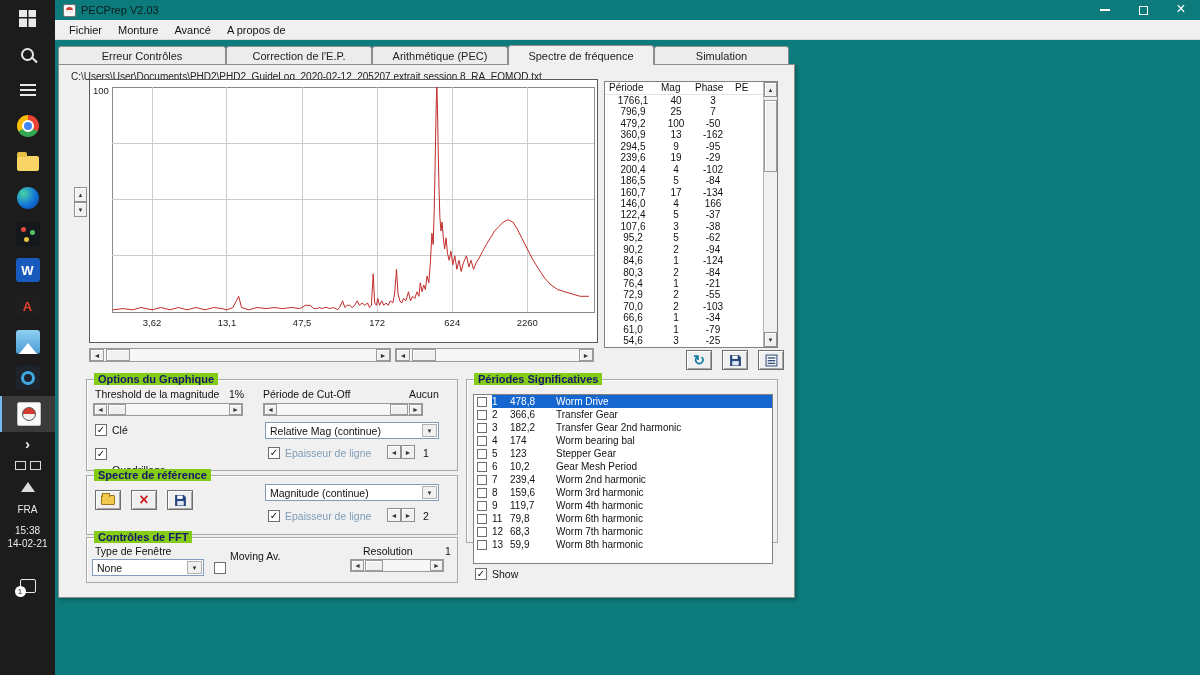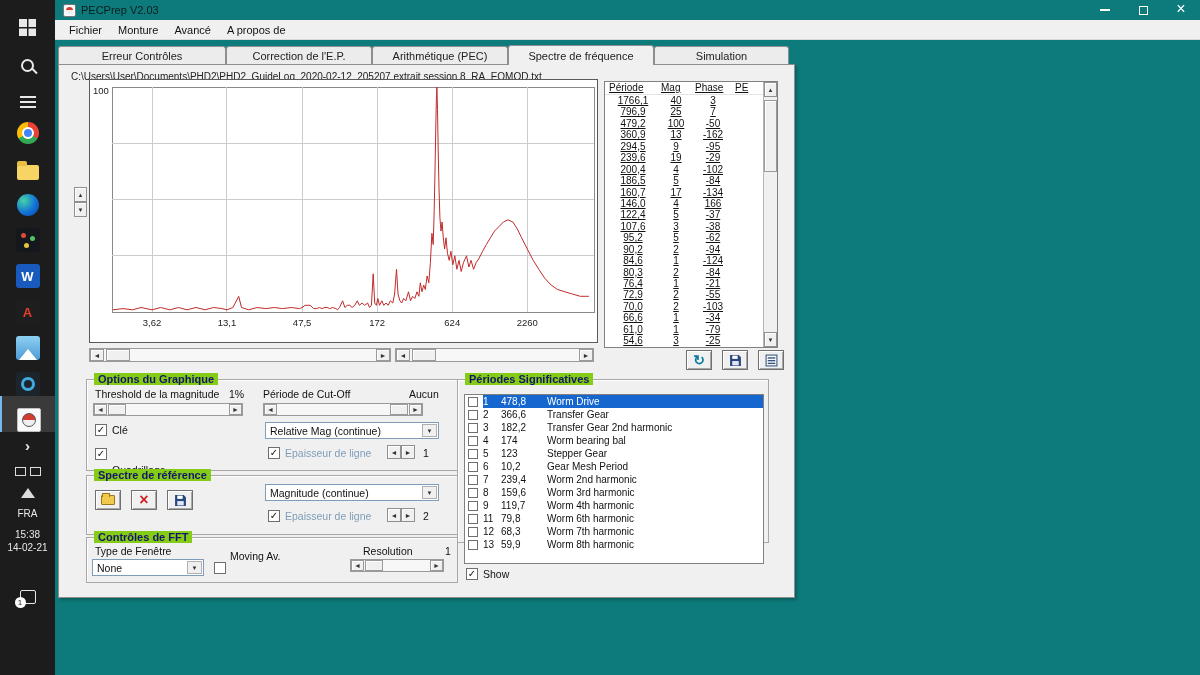--- a/index.html
+++ b/index.html
@@ -1,21 +1,21 @@
 <!DOCTYPE html>
 <html><head>
 <meta charset="utf-8">
 <style>
   * { margin:0; padding:0; box-sizing:border-box; }
   html,body { width:1200px; height:675px; overflow:hidden; }
   body { font-family:"Liberation Sans", sans-serif; background:#0d7b7b; position:relative; font-size:11px; color:#111; }
 
   
   #taskbar { position:absolute; left:0; top:0; width:55px; height:675px; background:#1c1c1c; z-index:50; display:flex; flex-direction:column; align-items:center; }
-  .tb-item { width:55px; height:36px; display:flex; align-items:flex-end; justify-content:center; flex:0 0 auto; }
+  .tb-item { width:55px; height:36px; display:flex; align-items:center; justify-content:center; flex:0 0 auto; }
   .tb-item.active { background:#3a3a3a; border-left:2px solid #76b9ed; }
   .start-ic { width:17px; height:17px; background:
       linear-gradient(#1c1c1c,#1c1c1c) center/1.5px 100% no-repeat,
       linear-gradient(#1c1c1c,#1c1c1c) center/100% 1.5px no-repeat,#e8e8e8; }
   .mag-ic { width:13px; height:13px; border:2px solid #e8e8e8; border-radius:50%; position:relative; }
   .mag-ic:after { content:''; position:absolute; width:7px; height:2px; background:#e8e8e8; transform:rotate(45deg); right:-6px; bottom:-2px; }
   .bars-ic { width:16px; height:12px; background:repeating-linear-gradient(#e8e8e8 0 2px, transparent 2px 5px); }
   .chrome-ic { width:22px; height:22px; border-radius:50%; background:conic-gradient(#ea4335 0 120deg,#34a853 120deg 240deg,#fbbc05 240deg 360deg); position:relative; }
   .chrome-ic:after { content:''; position:absolute; inset:5px; background:#4285f4; border:2px solid #fff; border-radius:50%; }
   .folder-ic { width:22px; height:15px; background:#f7d463; border-radius:2px; position:relative; margin-top:3px; }
@@ -76,21 +76,21 @@
   .gl-right:after { content:'►'; font-size:7px; color:#333; }
 
   
   .hscroll { position:absolute; height:14px; background:#f0f0f0; border:1px solid #9a9a9a; display:flex; }
   .sb-btn { width:14px; height:100%; background:#f0f0f0; border:1px solid #9a9a9a; box-shadow:inset 1px 1px 0 #fff; display:flex; align-items:center; justify-content:center; flex:0 0 auto; }
   .sb-track { flex:1; position:relative; background:#f7f7f7; }
   .sb-thumb { position:absolute; top:0; height:100%; width:24px; background:#f0f0f0; border:1px solid #9a9a9a; box-shadow:inset 1px 1px 0 #fff; }
 
   
   #freq-table { position:absolute; left:545px; top:16px; width:174px; height:267px; background:#fff; border:1px solid #808080; display:flex; }
-  #ft-main { flex:1; overflow:hidden;text-decoration:underline; }
+  #ft-main { flex:1; overflow:hidden; }
   #ft-header { display:flex; height:13px; font-size:10px; color:#111; border-bottom:1px solid #e3e3e3; }
   .fth { flex:0 0 auto; padding-left:4px; }
   .fth.h0{width:52px;} .fth.h1{width:34px;} .fth.h2{width:40px;} .fth.h3{width:26px;}
   .ft-row { display:flex; height:11.45px; font-size:10px; line-height:11.4px; color:#111;text-align:center; }
   .ftc { flex:0 0 auto; padding-left:4px; white-space:nowrap; }
   .ftc.c0{width:52px;} .ftc.c1{width:34px;} .ftc.c2{width:40px;} .ftc.c3{width:26px;}
   #ft-scroll { width:14px; border-left:1px solid #b5b5b5; background:#f0f0f0; position:relative; }
   #ft-scroll .vm-btn { position:absolute; left:0; width:13px; }
   #ft-thumb { position:absolute; left:0; top:18px; width:13px; height:72px; background:#f0f0f0; border:1px solid #9a9a9a; box-shadow:inset 1px 1px 0 #fff; }
 
@@ -535,21 +535,21 @@
       <span class="lbl" style="left:143px; top:12px;">Moving Av.</span>
       <div class="slider" style="left:263px; top:21px; width:94px;">
         <span class="sb-btn gl-left"></span>
         <span class="sb-track">
             <span class="sb-thumb" style="left:1px"></span>
           </span>
         <span class="sb-btn gl-right"></span>
       </div>
     </div>
 
-    <div class="group" style="left:398px; top:314px; width:312px; height:164px;">
+    <div class="group" style="left:407px; top:314px; width:312px; height:164px;">
       <span class="group-title">Périodes Significatives</span>
       <div id="period-list">
           <div class="p-row sel">
             <span class="cb small inline"></span>
             <span class="p-inner">
               <span class="p-num">1</span>
               <span class="p-val">478,8</span>
               <span class="p-name">Worm Drive</span>
             </span>
           </div>

